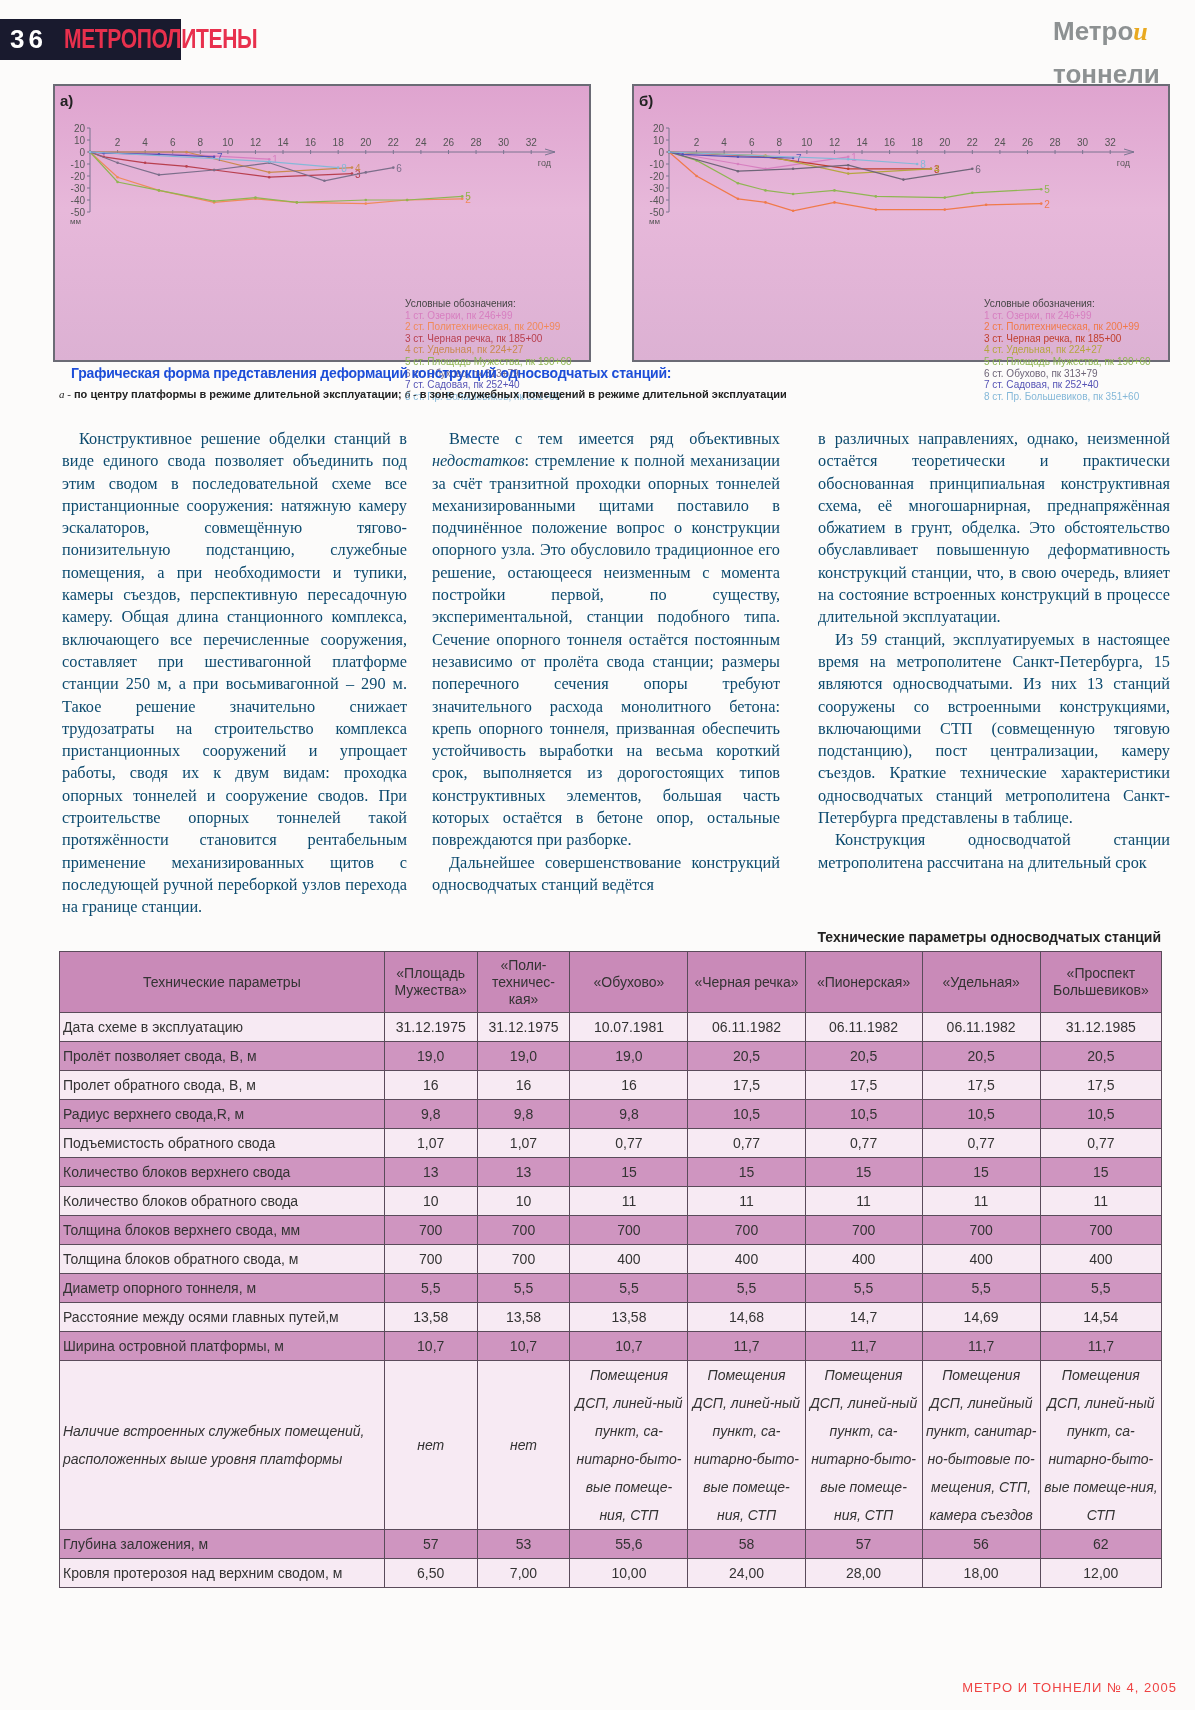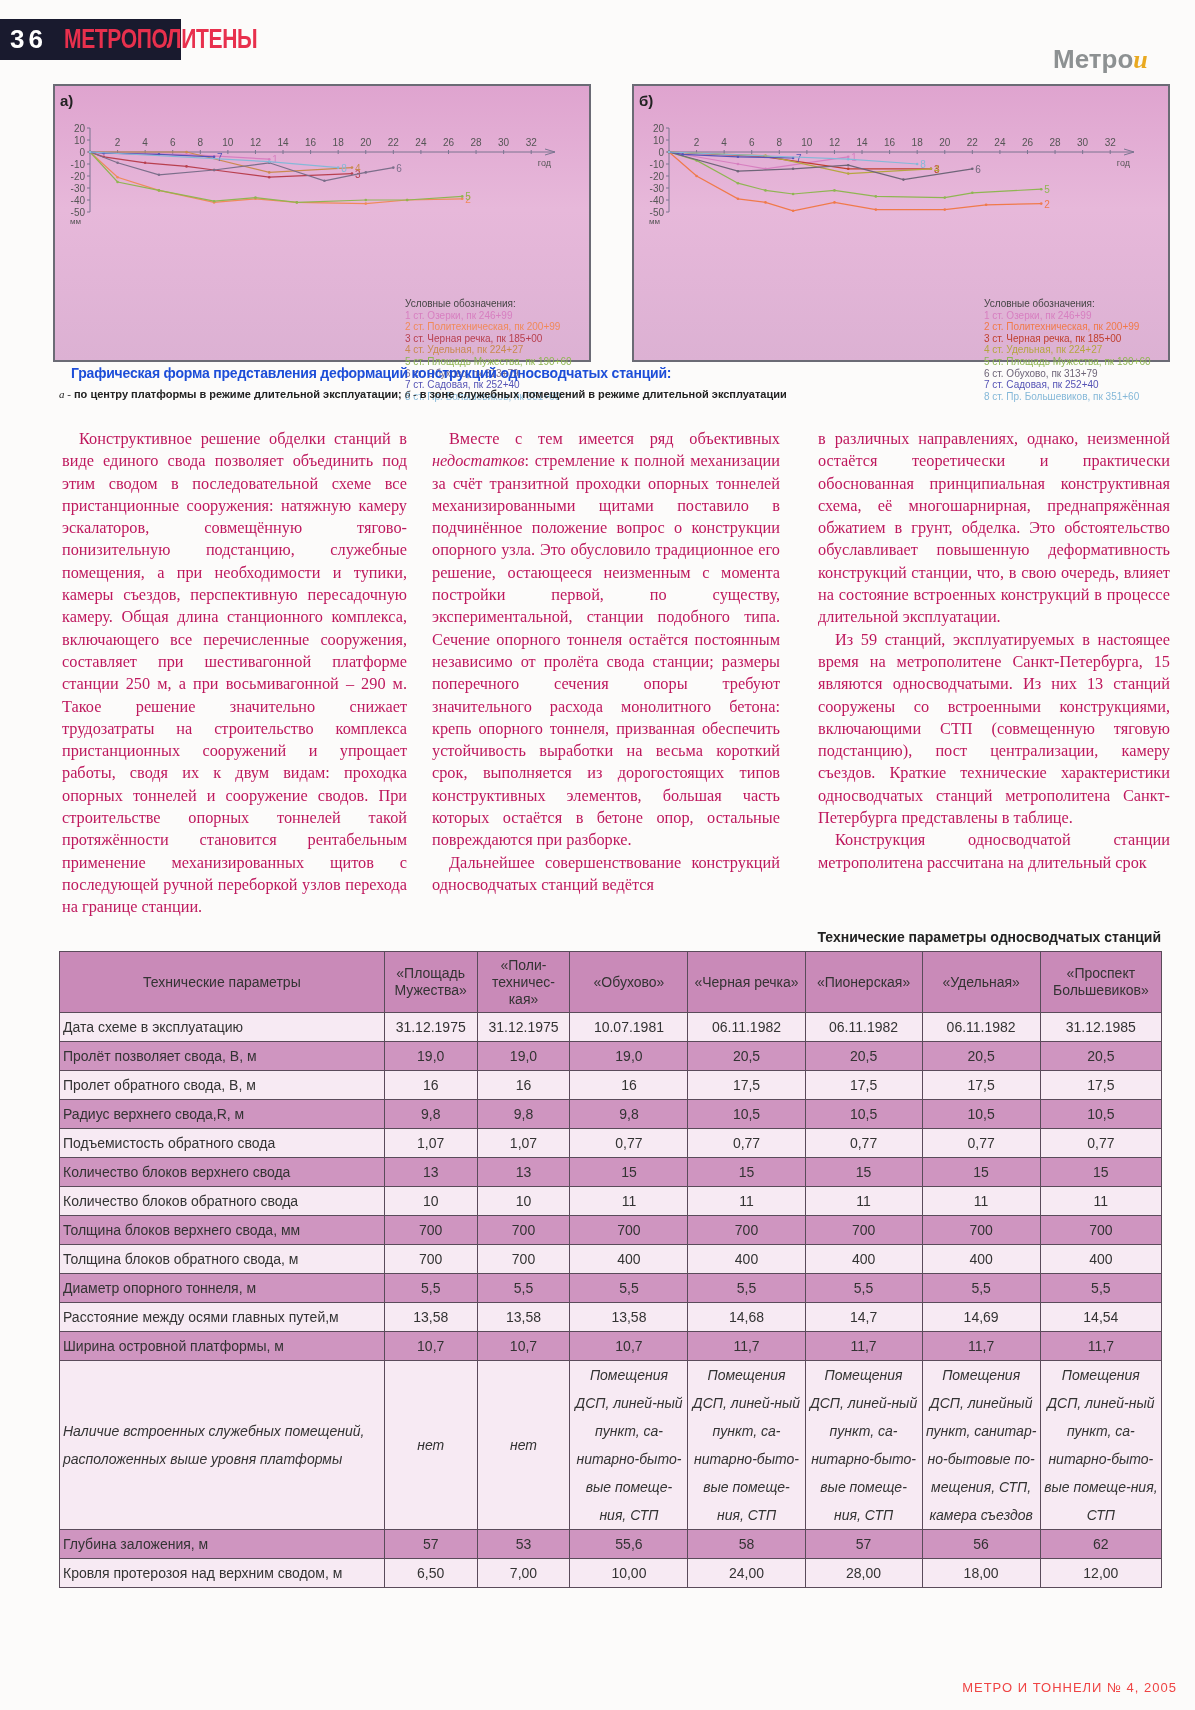--- a/index.html
+++ b/index.html
@@ -1,34 +1,34 @@
 <!DOCTYPE html>
 <html><head>
 <meta charset="utf-8">
 <style>
   html, body { margin: 0; padding: 0; }
   body { width: 1195px; height: 1710px; background: #fcfbfa; position: relative; font-family: "Liberation Sans", sans-serif; color: #333; overflow: hidden; }
   .header-bar { position: absolute; left: 0; top: 19px; width: 181px; height: 41px; background: #191a2e; }
   .page-num { position: absolute; left: 10px; top: 24px; font: bold 26px "Liberation Sans", sans-serif; color: #fff; letter-spacing: 4px; }
   .section-title { position: absolute; left: 64px; top: 24px; font: bold 27px "Liberation Sans", sans-serif; color: #e8304d; transform: scaleX(0.78); transform-origin: left; letter-spacing: -0.5px; }
   .logo { position: absolute; right: 12px; top: 16px; width: 130px; line-height: 22px; }
-  .logo .l1 { font: bold 26px "Liberation Sans", sans-serif; color: #8d9192; margin-top: 28px; }
+  .logo .l1 { font: bold 26px "Liberation Sans", sans-serif; color: #8d9192; }
   .logo .l1 i { color: #e9a920; font-family: "Liberation Serif", serif; }
-  .logo .l2 { font: bold 26px "Liberation Sans", sans-serif; color: #8d9192; }
+  .logo .l2 { font: bold 26px "Liberation Sans", sans-serif; color: #8d9192; margin-top: 12px; }
   .chart-box { position: absolute; top: 84px; height: 278px; border: 2px solid #6b6b75; background: linear-gradient(180deg, #dfa4cf 0%, #e7b8da 45%, #dcb1d3 100%); box-sizing: border-box; }
   #chart-a { left: 53px; width: 538px; }
   #chart-b { left: 632px; width: 538px; }
   .chart-box svg { position: absolute; left: 0; top: 0; }
   .panel-label { position: absolute; left: 5px; top: 6px; font: bold 15px "Liberation Sans", sans-serif; color: #222; }
   .legend { position: absolute; left: 350px; top: 212px; font: 10px "Liberation Sans", sans-serif; line-height: 11.6px; }
   .legend-title { color: #444; }
   .fig-caption { position: absolute; left: 71px; top: 365px; font: bold 14px "Liberation Sans", sans-serif; color: #1d4ed8; letter-spacing: -0.2px; }
   .fig-sub { position: absolute; left: 59px; top: 388px; font: bold 11px "Liberation Sans", sans-serif; color: #222; }
   .fig-sub i { font-family: "Liberation Serif", serif; font-weight: normal; font-style: italic; }
-  .col { position: absolute; top: 428px; font: 16.3px/22.3px "Liberation Serif", serif; color: #be185d; text-align: justify; }
+  .col { position: absolute; top: 428px; font: 16.3px/22.3px "Liberation Serif", serif; color: #0c4a6e; text-align: justify; }
   .col p { margin: 0; text-indent: 17px; hyphens: auto; }
   .col p.noindent { text-indent: 0; }
   #col1 { left: 62px; width: 345px; }
   #col2 { left: 432px; width: 348px; }
   #col3 { left: 818px; width: 352px; }
   .table-title { position: absolute; right: 34px; top: 929px; font: bold 14px "Liberation Sans", sans-serif; color: #222; }
   table.params { position: absolute; left: 59px; top: 951px; width: 1103px; border-collapse: collapse; font: 14px "Liberation Sans", sans-serif; color: #333; }
   table.params td, table.params th { border: 1.5px solid #5a4b5a; padding: 0 3px; text-align: center; height: 28px; font-weight: normal; }
   table.params thead th { background: #c98ab8; height: 60px; line-height: 17px; }
   table.params tr.dark td { background: #cf95c0; }

